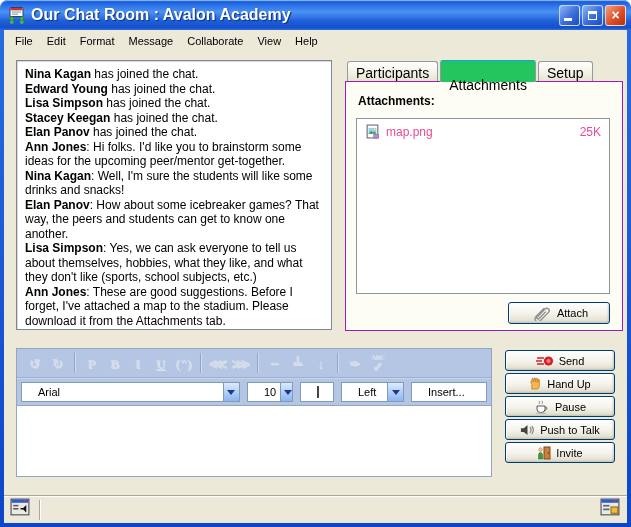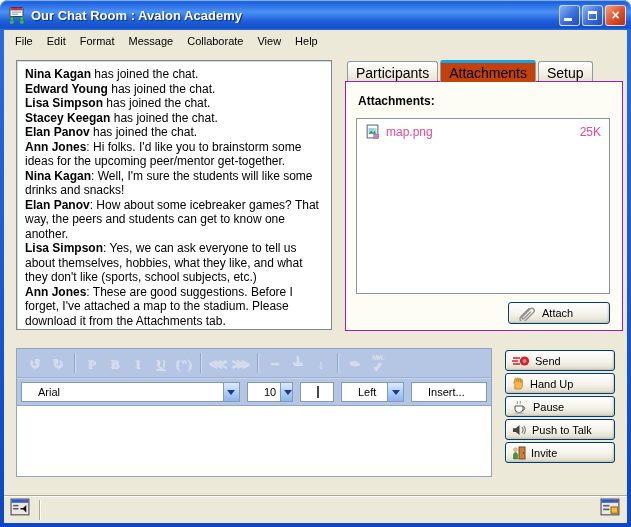--- a/index.html
+++ b/index.html
@@ -9,21 +9,21 @@
     background:linear-gradient(180deg,#2a6de0,#0b47c6);
     border-radius:8px 8px 0 0;overflow:hidden;
     font-family:"Liberation Sans",sans-serif;
   }
   
   .titlebar{position:absolute;left:0;top:0;right:0;height:30px;
     background:linear-gradient(180deg,#3a84f0 0%,#1a5fdc 6%,#4b92f5 40%,#1f5ed8 70%,#1450cb 92%,#2f6fe2 100%);
     box-shadow:inset 0 1px 0 rgba(255,255,255,.4);
     display:flex;align-items:center;padding:0 5px;border-radius:8px 8px 0 0;}
   .title-icon{width:20px;height:20px;margin:0 4px 0 2px;flex:none;}
-  .title-text{color:#fff;font-weight:bold;font-size:13px;flex:1;
+  .title-text{color:#fff;font-weight:bold;font-size:16px;flex:1;
     text-shadow:1px 1px 1px #0a2d7c;white-space:nowrap;overflow:hidden;}
   .winbtns{display:flex;gap:2px;}
   .winbtn{width:21px;height:21px;border-radius:3px;border:1px solid rgba(255,255,255,.7);
     position:relative;display:flex;align-items:center;justify-content:center;
     color:#fff;font-weight:bold;font-size:14px;line-height:1;cursor:default;}
   .btn-min,.btn-max{background:linear-gradient(135deg,#8db4f4,#3a6cda 55%,#1f4cc0);}
   .btn-close{background:linear-gradient(135deg,#f49f7c,#dd4f28 55%,#b23312);}
   .btn-min i{position:absolute;left:4px;bottom:4px;width:8px;height:3px;background:#fff;}
   .btn-max i{width:9px;height:9px;border:1px solid #fff;border-top:3px solid #fff;display:block;}
   
@@ -35,35 +35,35 @@
   
   .chatlog{position:absolute;left:12px;top:8px;width:316px;height:270px;background:#fff;
     border:1px solid #7f8792;box-shadow:inset 1px 1px 0 rgba(90,100,110,.25);
     padding:6px 8px;font-size:12px;line-height:14.5px;overflow:hidden;color:#000;}
   .msg b{font-weight:bold;}
   
   .tabs{position:absolute;left:341px;top:7px;height:22px;display:flex;align-items:flex-end;padding-left:2px;}
   .tab{border:1px solid #919B9C;border-bottom:none;border-radius:3px 3px 0 0;
     background:linear-gradient(180deg,#ffffff,#f0eee1 70%,#e5e2d0);
     font-size:14px;padding:3px 8px;height:20px;margin-right:2px;position:relative;color:#000;}
-  .tab.active{background:#c2410c;height:22px;border-top:3px solid #0ea5e9;z-index:3;
-    margin-bottom:-1px;padding-top:2px;}
+  .tab.active{background:#22c55e;height:22px;border-top:1px solid #0ea5e9;z-index:3;
+    margin-bottom:-1px;padding-top:16px;}
   .tabpanel{position:absolute;left:341px;top:29px;width:278px;height:250px;
     background:#fdfdf6;border:1px solid #a21caf;z-index:2;}
   .attach-heading{position:absolute;left:12px;top:12px;font-size:12px;font-weight:bold;color:#000;}
   .filelist{position:absolute;left:10px;top:36px;width:254px;height:176px;background:#fff;
     border:1px solid #8a95a0;font-size:12px;color:#ec4899;}
   .filerow{display:flex;align-items:center;gap:6px;padding:5px 8px;}
   .filesize{margin-left:auto;}
   .attach-btn{position:absolute;right:12px;bottom:6px;width:102px;height:22px;}
   
   .xbtn{border:1px solid #003C74;border-radius:3px;font-size:11px;color:#000;
     background:linear-gradient(180deg,#ffffff,#f4f2ea 55%,#dfdccb);
     box-shadow:inset 1px 1px 0 rgba(255,255,255,.9),inset -1px -1px 2px rgba(150,150,130,.4);
-    display:flex;align-items:center;gap:5px;cursor:default;
+    display:flex;align-items:center;justify-content:center;gap:5px;cursor:default;
     font-family:"Liberation Sans",sans-serif;}
   .bicon{display:flex;align-items:center;}
   
   .editor{position:absolute;left:12px;top:296px;width:476px;height:129px;
     border:1px solid #93a5c2;background:#b4c6e4;display:flex;flex-direction:column;}
   .iconrow{height:29px;flex:none;border-bottom:1px solid #9db0d0;box-shadow:0 1px 0 #c6d4ee;
     display:flex;align-items:center;padding:0 6px;}
   .ticon{width:23px;text-align:center;color:#d4dae6;font-size:13px;font-weight:bold;
     font-family:"Liberation Serif",serif;text-shadow:1px 1px 0 rgba(255,255,255,.45);line-height:1;}
   .ticon i{font-style:normal;display:block;}

